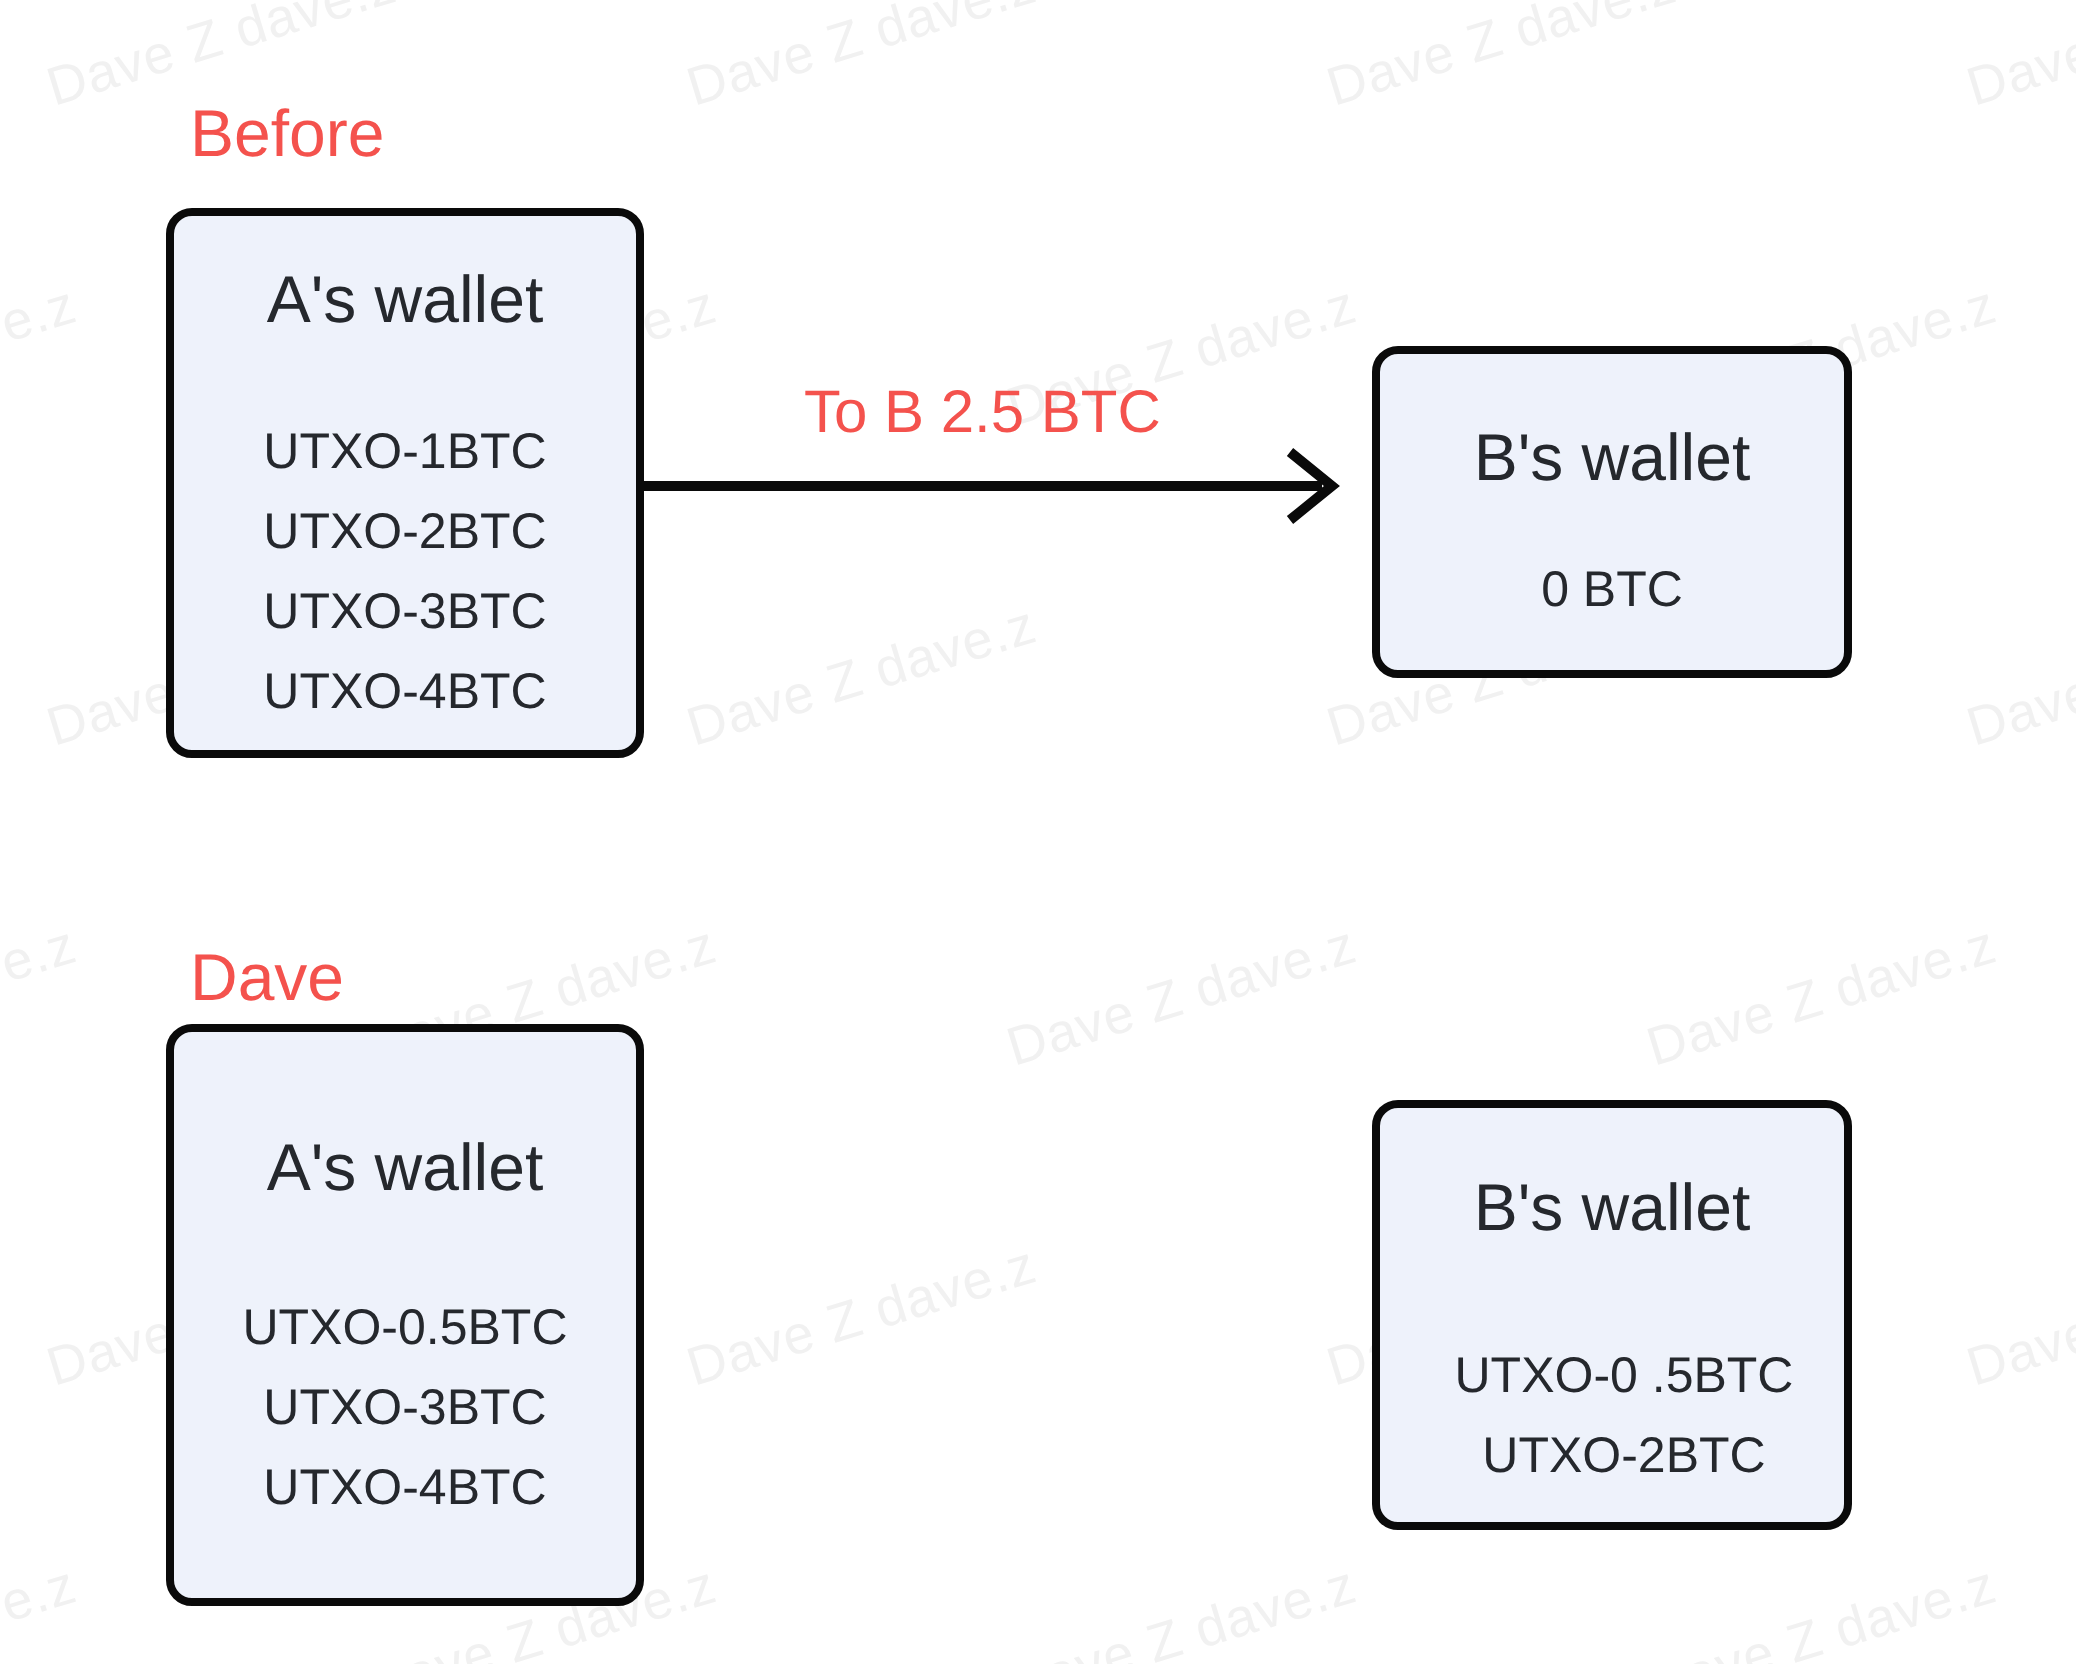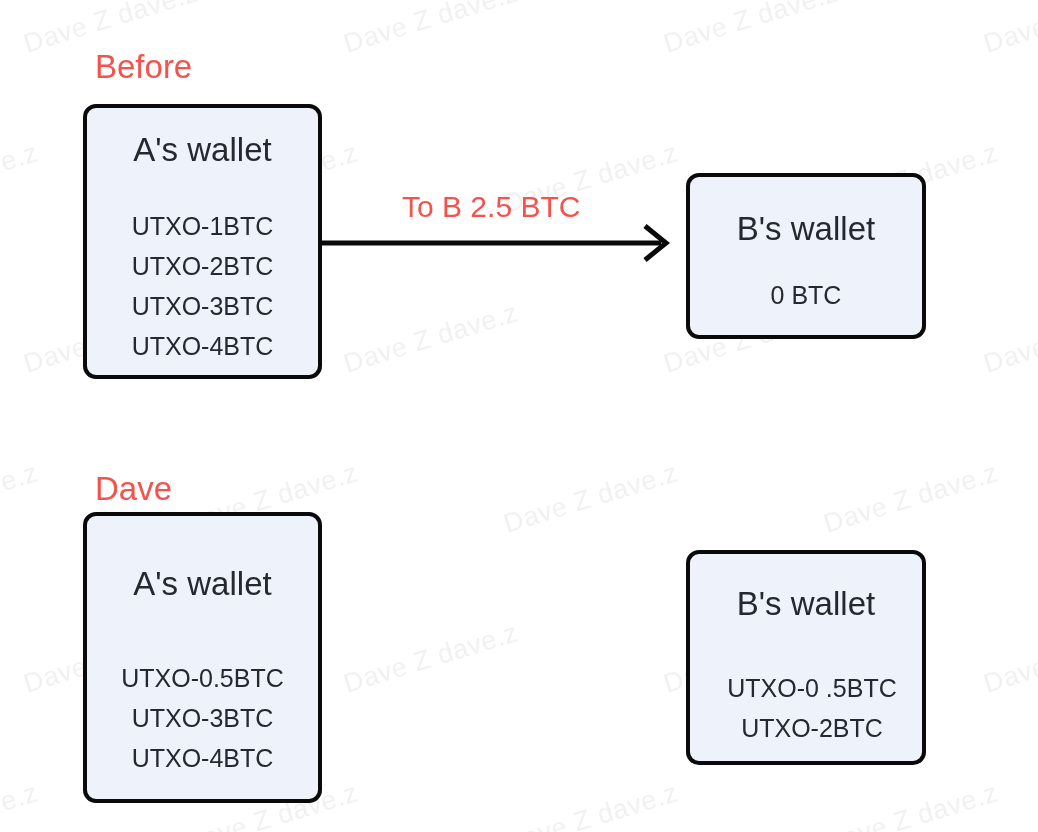--- a/index.html
+++ b/index.html
@@ -98,21 +98,21 @@
   #box-before-a { left: 83px;  top: 104px; width: 239px; height: 275px; }
   #box-before-a .wallet-title { margin-top: 25px; }
   #box-before-a .utxo-list    { margin-top: 40px; }
 
   #box-before-b { left: 686px; top: 173px; width: 240px; height: 166px; }
   #box-before-b .wallet-title  { margin-top: 35px; }
   #box-before-b .balance-line  { margin-top: 38px; text-align: center; }
 
   #box-after-a  { left: 83px;  top: 512px; width: 239px; height: 291px; }
   #box-after-a .wallet-title { margin-top: 51px; }
-  #box-after-a .utxo-list    { margin-top: 58px; }
+  #box-after-a .utxo-list    { margin-top: 44px; }
 
   #box-after-b  { left: 686px; top: 550px; width: 240px; height: 215px; }
   #box-after-b .wallet-title { margin-top: 33px; }
   #box-after-b .utxo-list    { margin-top: 48px; margin-left: 12px; }
 
   
   #transfer-arrow {
     position: absolute;
     left: 322px;
     top: 222px;

